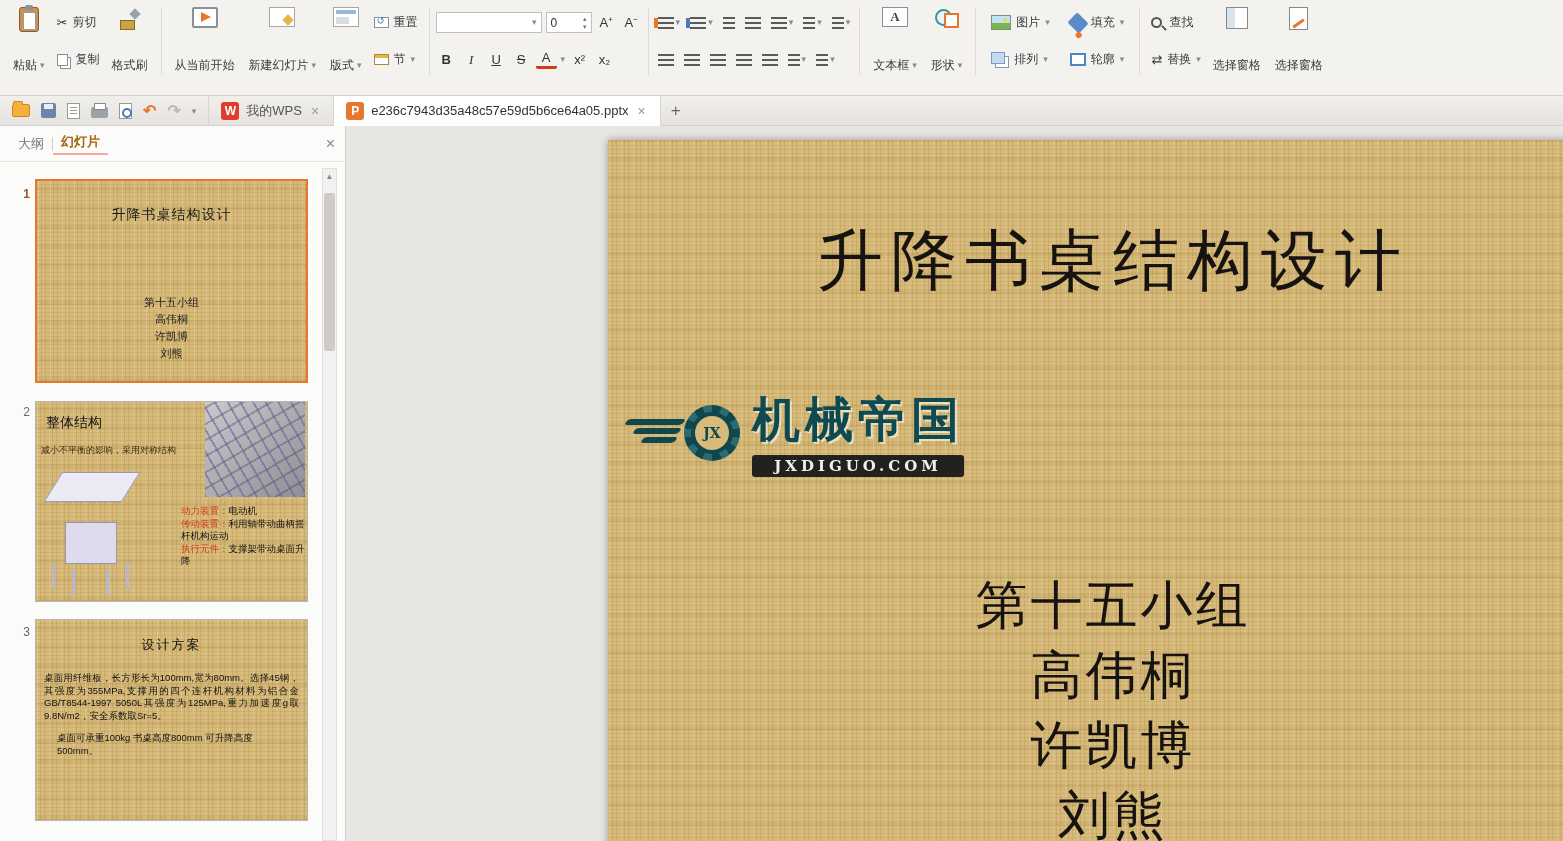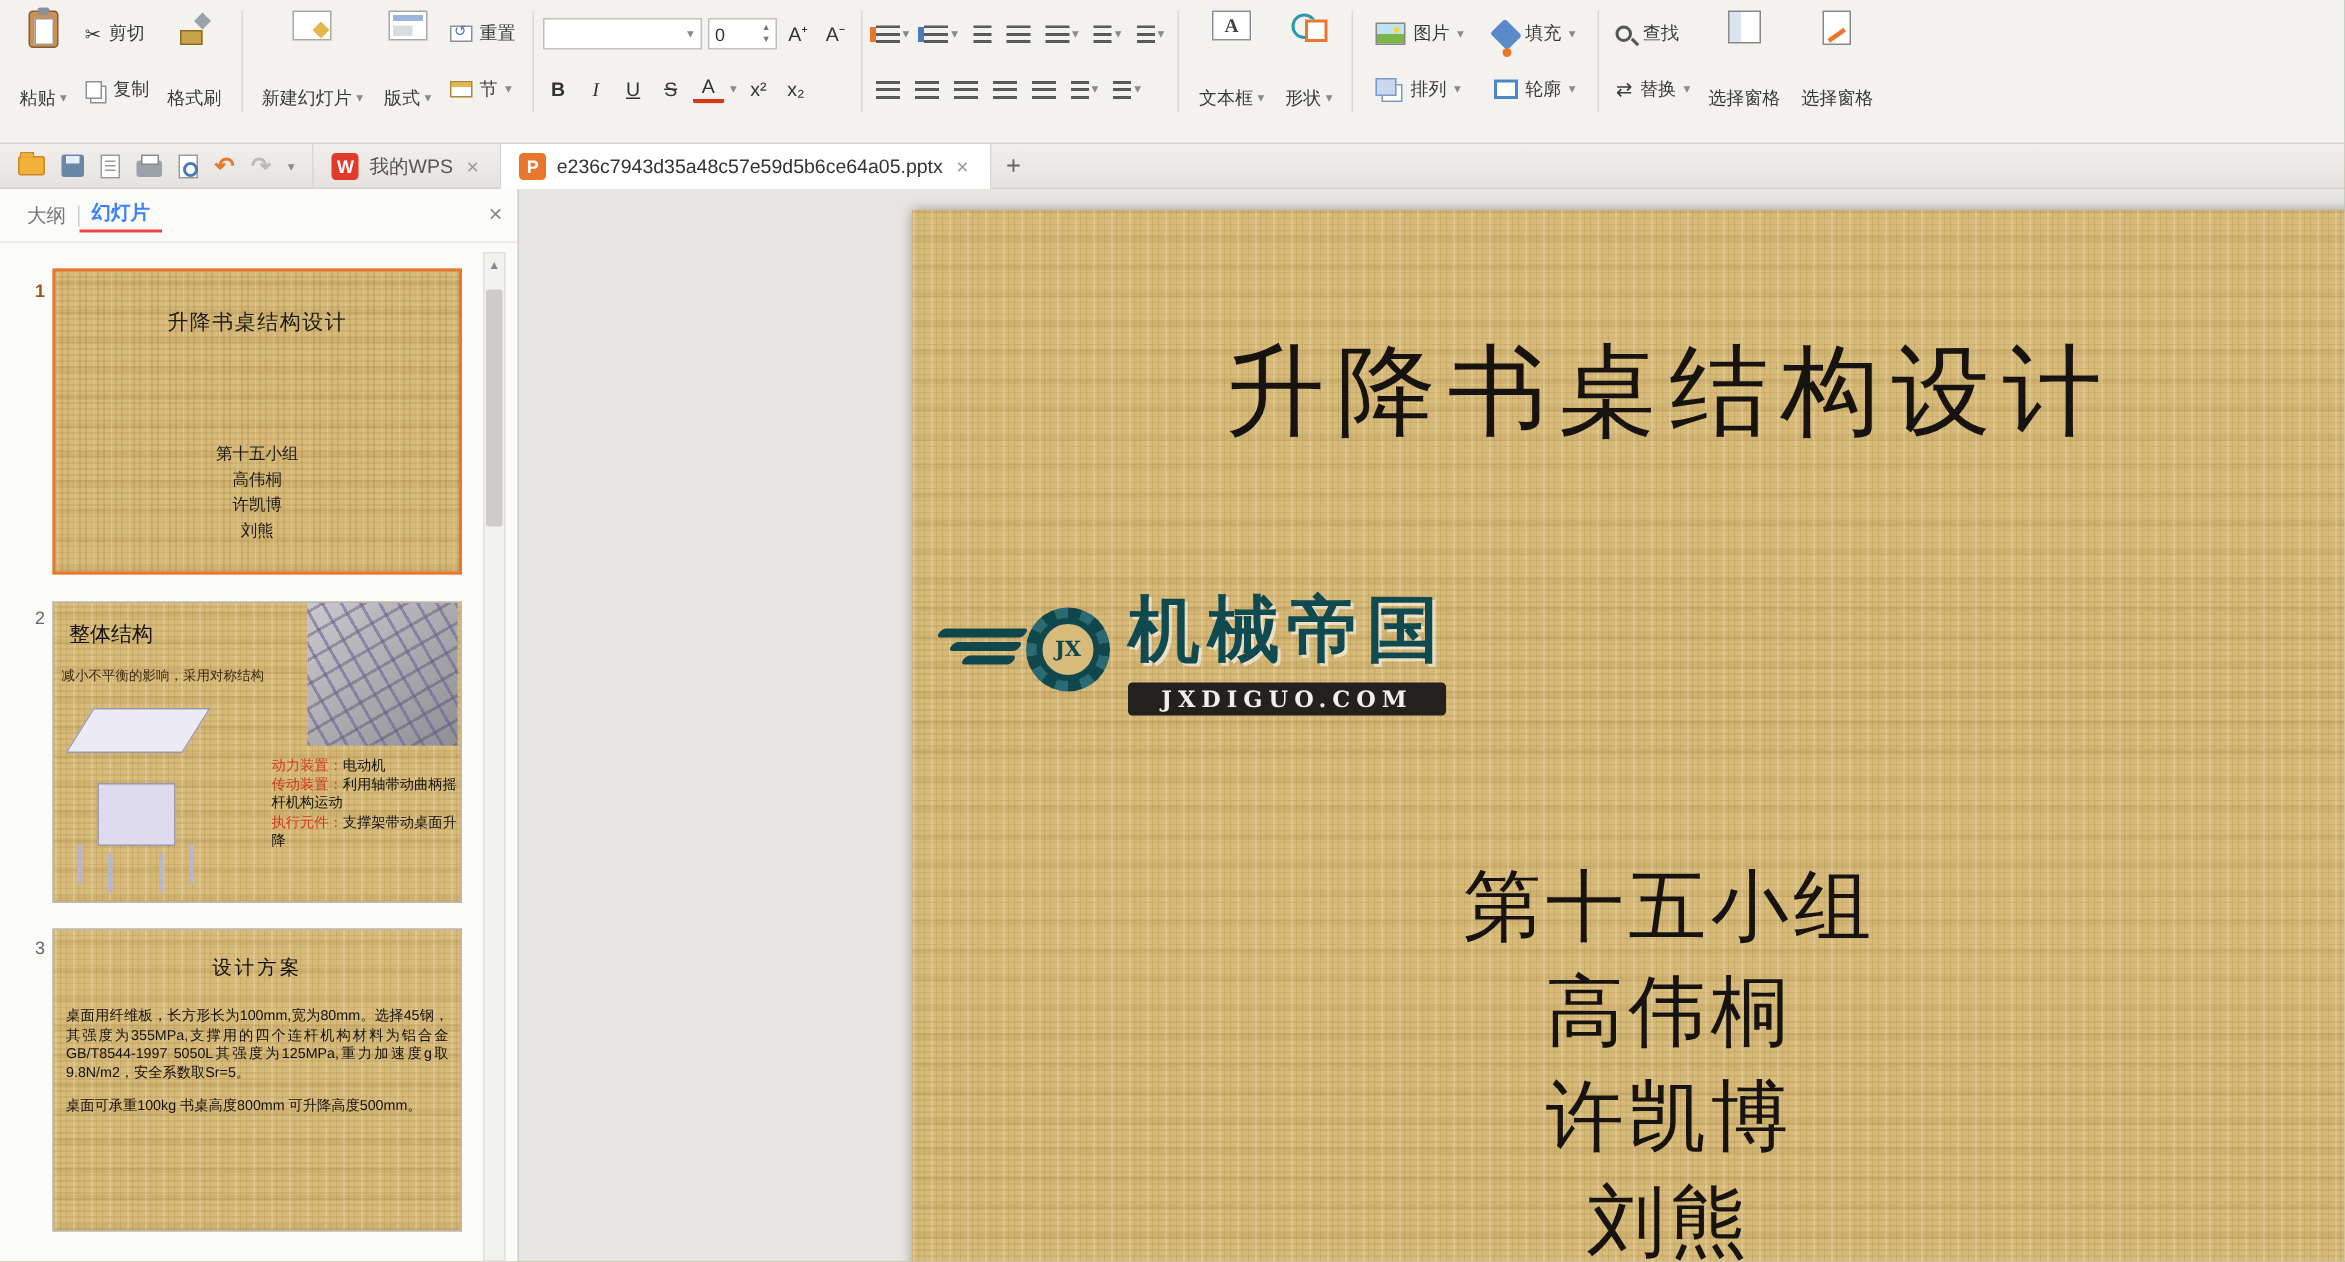--- a/index.html
+++ b/index.html
@@ -91,21 +91,21 @@
 .doctab.active{background:#fff;color:#333;border-right:1px solid #d8d5d2}
 .wicon{width:18px;height:18px;background:#e13b2c;color:#fff;border-radius:3px;font-weight:bold;font-size:12px;line-height:18px;text-align:center;flex:none}
 .picon{width:18px;height:18px;background:#e8762c;color:#fff;border-radius:3px;font-weight:bold;font-size:12px;line-height:18px;text-align:center;flex:none}
 .tclose{color:#999;font-size:14px;padding:0 2px;cursor:pointer}
 .newtab{width:30px;text-align:center;font-size:17px;color:#666;line-height:30px;cursor:pointer}
 
 
 .panel{position:absolute;left:0;top:126px;width:346px;bottom:0;background:#fbfbfa;border-right:1px solid #cfccc9}
 .phead{height:36px;display:flex;align-items:center;padding:0 10px;position:relative;border-bottom:1px solid #e7e4e1}
 .ptab{font-size:13px;color:#777;padding:0 8px;cursor:pointer}
-.ptab.active{color:#3b82f6;font-weight:bold;border-bottom:2px solid #ef4444;padding-bottom:2px}
+.ptab.active{color:#a16207;font-weight:bold;border-bottom:2px solid #fca5a5;padding-bottom:2px}
 .pdiv{width:1px;height:14px;background:#ccc}
 .pclose{position:absolute;right:10px;color:#888;font-size:16px;cursor:pointer}
 .pbody{position:absolute;left:0;top:36px;right:20px;bottom:0}
 .tnum{position:absolute;left:14px;width:16px;text-align:right;font-size:12px;color:#666}
 .tnum.sel{color:#a05418;font-weight:bold}
 .thumb{position:absolute;left:35px;width:273px;overflow:hidden;cursor:pointer}
 .t1{top:17px;height:204px;border:2px solid #e8762c}
 .t2{top:239px;height:201px;border:1px solid #b8b5b2}
 .t3{top:457px;height:202px;border:1px solid #b8b5b2}
 .serif{font-family:"DejaVu Serif","Liberation Serif",serif}
@@ -115,21 +115,21 @@
 .t2-note{position:absolute;left:5px;top:42px;font-size:9px;color:#3a2a12}
 .t2-machine{position:absolute;right:2px;top:0;width:100px;height:95px;background:linear-gradient(135deg,#c9c9cd,#8e8e94);background-image:repeating-linear-gradient(60deg,rgba(105,95,150,.55) 0 2px,transparent 2px 11px),repeating-linear-gradient(-30deg,rgba(70,60,100,.35) 0 2px,transparent 2px 14px),linear-gradient(135deg,#c9c9cd,#8e8e94)}
 .t2-desk{position:absolute;left:3px;top:58px;width:112px;height:140px}
 .desk-top{position:absolute;left:14px;top:12px;width:78px;height:30px;background:#eceaf4;border:1px solid #9a98b0;transform:skewX(-32deg)}
 .desk-box{position:absolute;left:26px;top:62px;width:52px;height:42px;background:#dedcec;border:1px solid #9a98b0}
 .desk-box::after{content:"";position:absolute;left:-14px;bottom:-26px;width:3px;height:26px;background:#b8b6cc;box-shadow:74px 0 0 #b8b6cc,20px 6px 0 #b8b6cc,54px 6px 0 #b8b6cc}
 .t2-items{position:absolute;left:145px;top:103px;width:128px;font-size:9.5px;line-height:12.5px;color:#111}
 .red{color:#d23a1a}
 .t3-title{margin-top:16px;text-align:center;font-size:13px;color:#111;letter-spacing:2px}
 .t3-body{margin:18px 8px 0;font-size:9.5px;line-height:12.5px;color:#111;text-align:justify}
-.t3-body2{margin:10px 8px 0;font-size:9.5px;line-height:12.5px;color:#111}
+.t3-body2{margin:10px 21px 0;font-size:9.5px;line-height:12.5px;color:#111}
 .pscroll{position:absolute;right:8px;top:42px;bottom:0;width:15px;background:#f2f1f0;border:1px solid #e2e0de}
 .pscroll-up{height:16px;text-align:center;font-size:8px;color:#888;line-height:16px;cursor:pointer}
 .pscroll-thumb{position:absolute;left:1px;right:1px;top:24px;height:158px;background:#cecbc8;border-radius:2px;cursor:pointer}
 
 
 .canvas{position:absolute;left:347px;top:126px;right:0;bottom:0;background:#e8e6e3;overflow:hidden}
 .slide{position:absolute;left:261px;top:14px;width:1010px;height:762px;box-shadow:0 0 8px rgba(0,0,0,.35)}
 .texture{background-color:#d8bb7b;background-image:repeating-linear-gradient(90deg,rgba(150,115,45,.20) 0 1px,transparent 1px 4px),repeating-linear-gradient(0deg,rgba(150,115,45,.16) 0 1px,transparent 1px 4px),repeating-linear-gradient(90deg,rgba(255,246,214,.22) 0 2px,transparent 2px 12px),repeating-linear-gradient(0deg,rgba(125,92,30,.10) 0 4px,transparent 4px 19px)}
 .slide-title{position:absolute;top:76px;width:100%;text-align:center;font-size:66px;letter-spacing:8px;color:#171310}
 .logo{position:absolute;left:18px;top:248px;display:flex;align-items:center;gap:8px}
@@ -173,20 +173,26 @@
       <div class="bigbtn">
         <span class="icn ic-brush"></span>
         <span class="lbl">
             <span>格式刷</span>
           </span>
       </div>
 
       <div class="sep"></div>
 
       <div class="bigbtn">
+        <span class="icn ic-play"></span>
+        <span class="lbl">
+            <span>从当前开始</span>
+          </span>
+      </div>
+      <div class="bigbtn">
         <span class="icn ic-newslide"></span>
         <span class="lbl">
             <span>新建幻灯片</span>
             <span class="dd">▾</span>
           </span>
       </div>
       <div class="bigbtn">
         <span class="icn ic-layout"></span>
         <span class="lbl">
             <span>版式</span>

